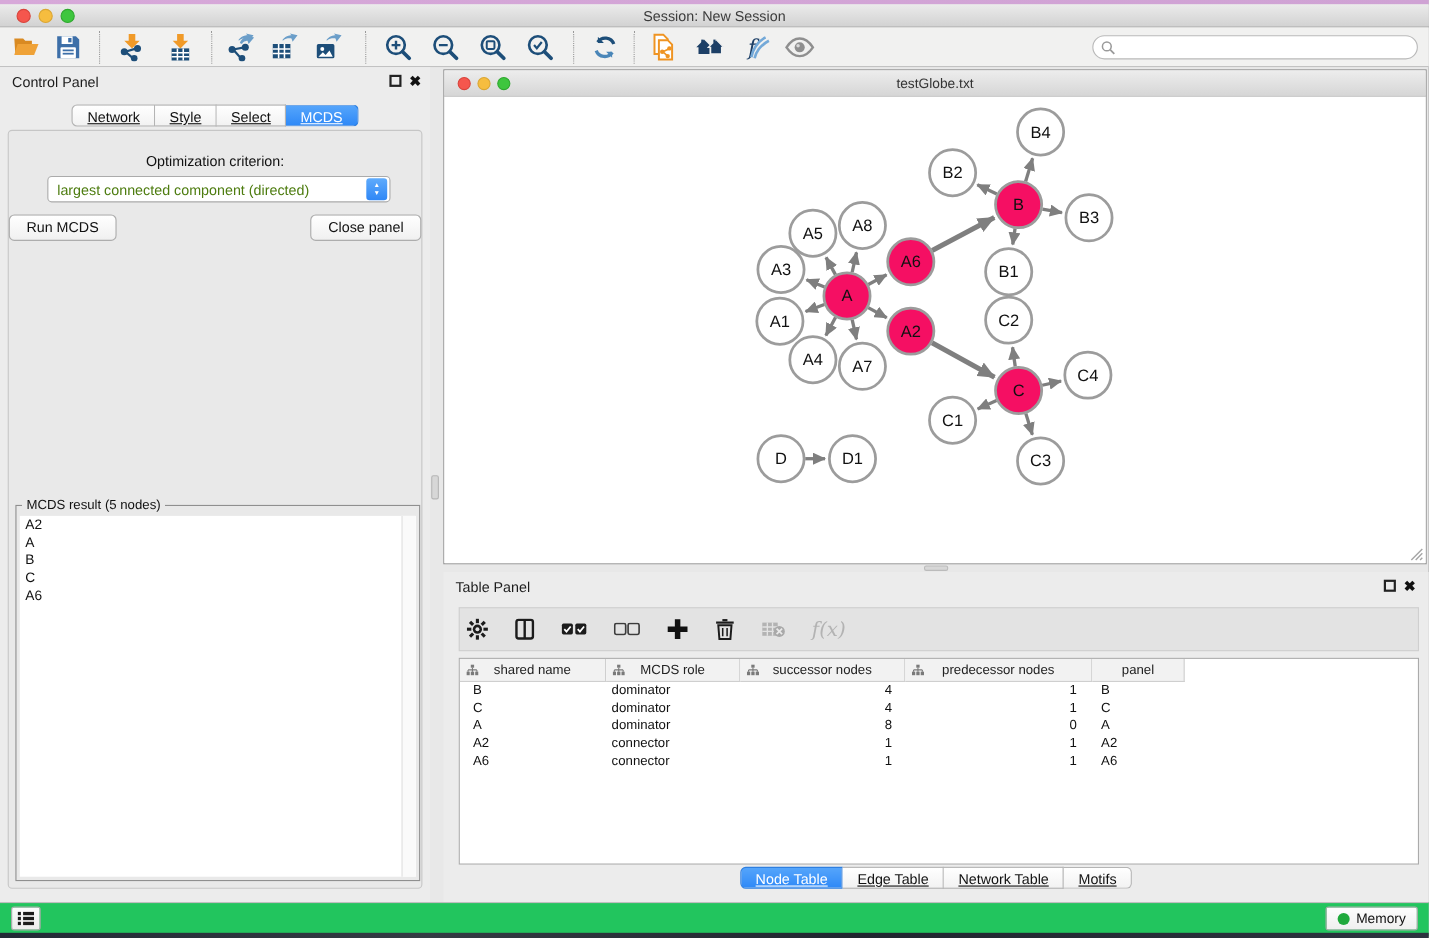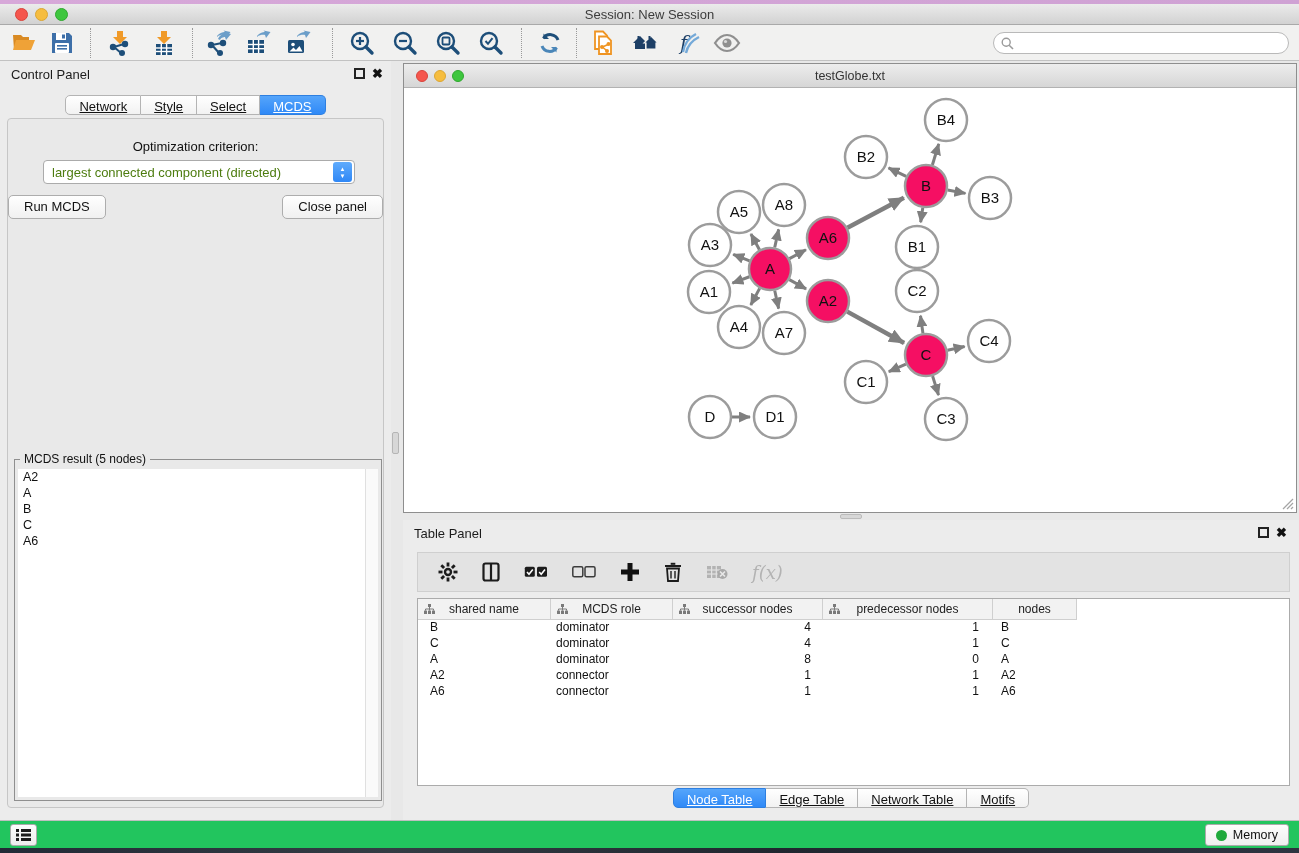--- a/index.html
+++ b/index.html
@@ -81,21 +81,21 @@
   .net-titlebar { position:relative; height:24px; background:linear-gradient(#ededed,#d6d6d6);
     border-bottom:1px solid #b2b2b2; }
   .net-titlebar .tl { top:6px; width:12px; height:12px; }
   .net-title { position:absolute; top:5px; left:0; right:0; text-align:center; font-size:12.5px; color:#333; }
   .net-canvas { position:relative; width:892px; height:424px; background:#fff; }
   .resize-grip { position:absolute; right:2px; bottom:2px; }
 
   
   .table-panel { left:403px; top:520px; width:896px; height:300px; background:#ececec; }
   .tp-toolbar { position:absolute; left:14px; top:32px; width:873px; height:40px; background:#e3e3e3;
-    border:1px solid #cfcfcf; display:flex; align-items:center; gap:24px; padding-left:20px; }
+    border:1px solid #cfcfcf; display:flex; align-items:center; gap:24px; padding-left:6px; }
   .tp-icon { display:flex; align-items:center; justify-content:center; height:26px; cursor:default; }
   .fx-label { font-family:"DejaVu Serif", serif; font-style:italic; font-size:18px; color:#b3b3b3; }
   .tp-table { position:absolute; left:14px; top:78px; width:873px; height:188px; background:#fff;
     border:1px solid #ababab; overflow:hidden; }
   .tp-header { display:flex; height:21px;text-align:center; }
   .th { position:relative; background:#f2f2f2; border-right:1px solid #cfcfcf; border-bottom:1px solid #cfcfcf;
     display:flex; align-items:center; justify-content:center; font-size:12px; color:#222; }
   .th svg { position:absolute; left:6px; top:5px; }
   .tr { display:flex; height:16px; }
   .td { font-size:12px; color:#111; white-space:nowrap; overflow:hidden; }
@@ -560,21 +560,21 @@
                 <line x1="5.5" y1="3" x2="5.5" y2="5"></line>
                 <line x1="1.5" y1="5" x2="9.5" y2="5"></line>
                 <line x1="1.5" y1="5" x2="1.5" y2="6.6"></line>
                 <line x1="5.5" y1="5" x2="5.5" y2="6.6"></line>
                 <line x1="9.5" y1="5" x2="9.5" y2="6.6"></line>
               </g>
             </svg>
             <span>predecessor nodes</span>
           </div>
           <div class="th" style="width: 84px;">
-            <span>nodes</span>
+            <span>panel</span>
           </div>
         </div>
       <div id="tp-body">
           <div class="tr">
             <div class="td a-left" style="width: 133px; padding-left: 12px;">B</div>
             <div class="td a-left" style="width: 122px; padding-left: 5px;">dominator</div>
             <div class="td a-right" style="width: 150px; padding-right: 12px;">4</div>
             <div class="td a-right" style="width: 170px; padding-right: 14px;">1</div>
             <div class="td a-left" style="width: 84px; padding-left: 8px;">B</div>
           </div>

